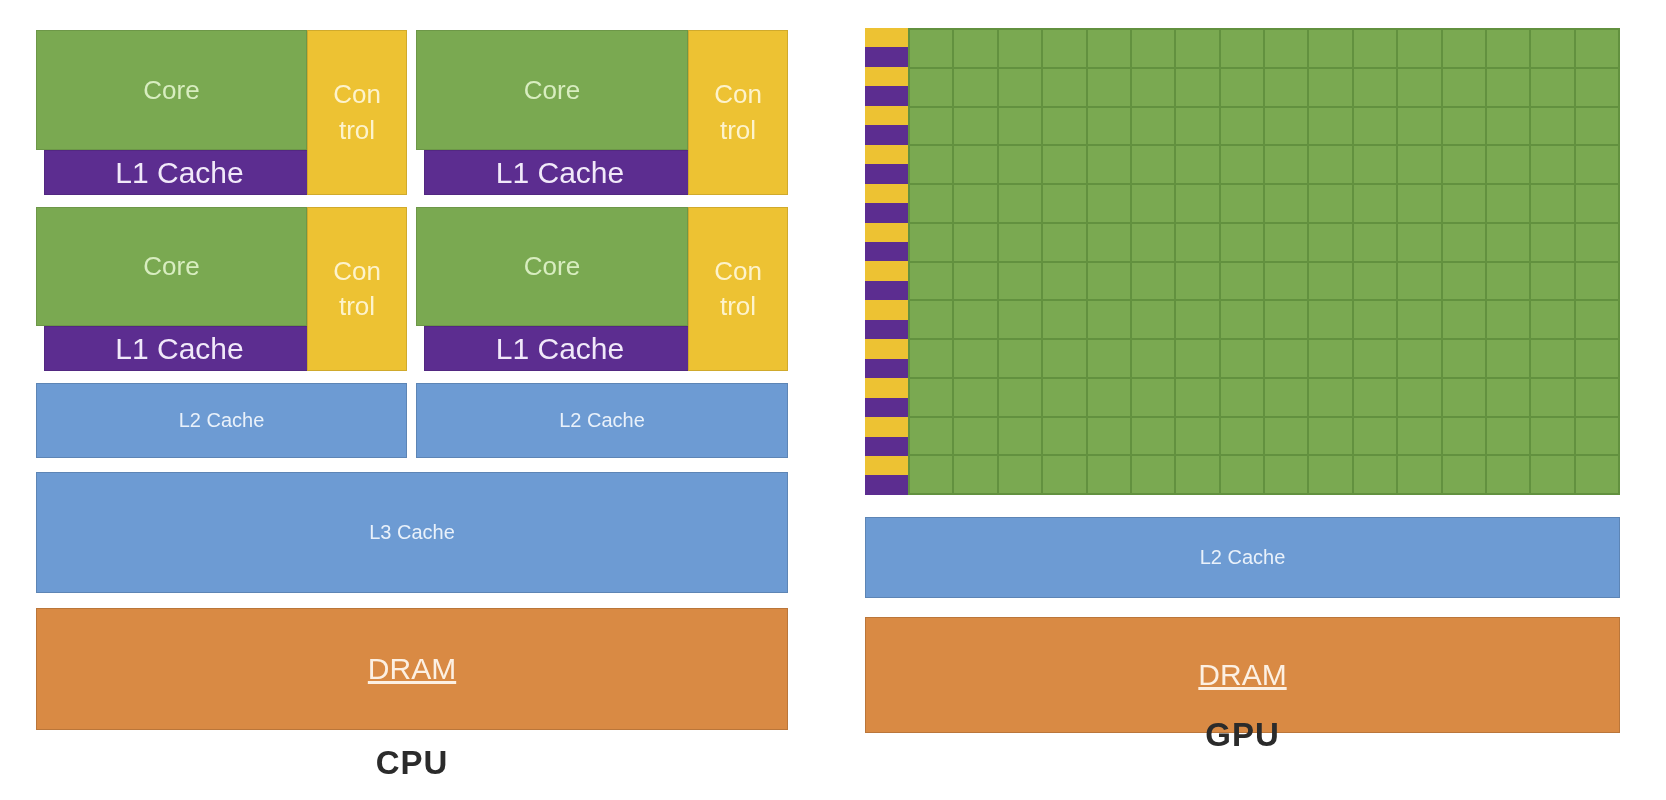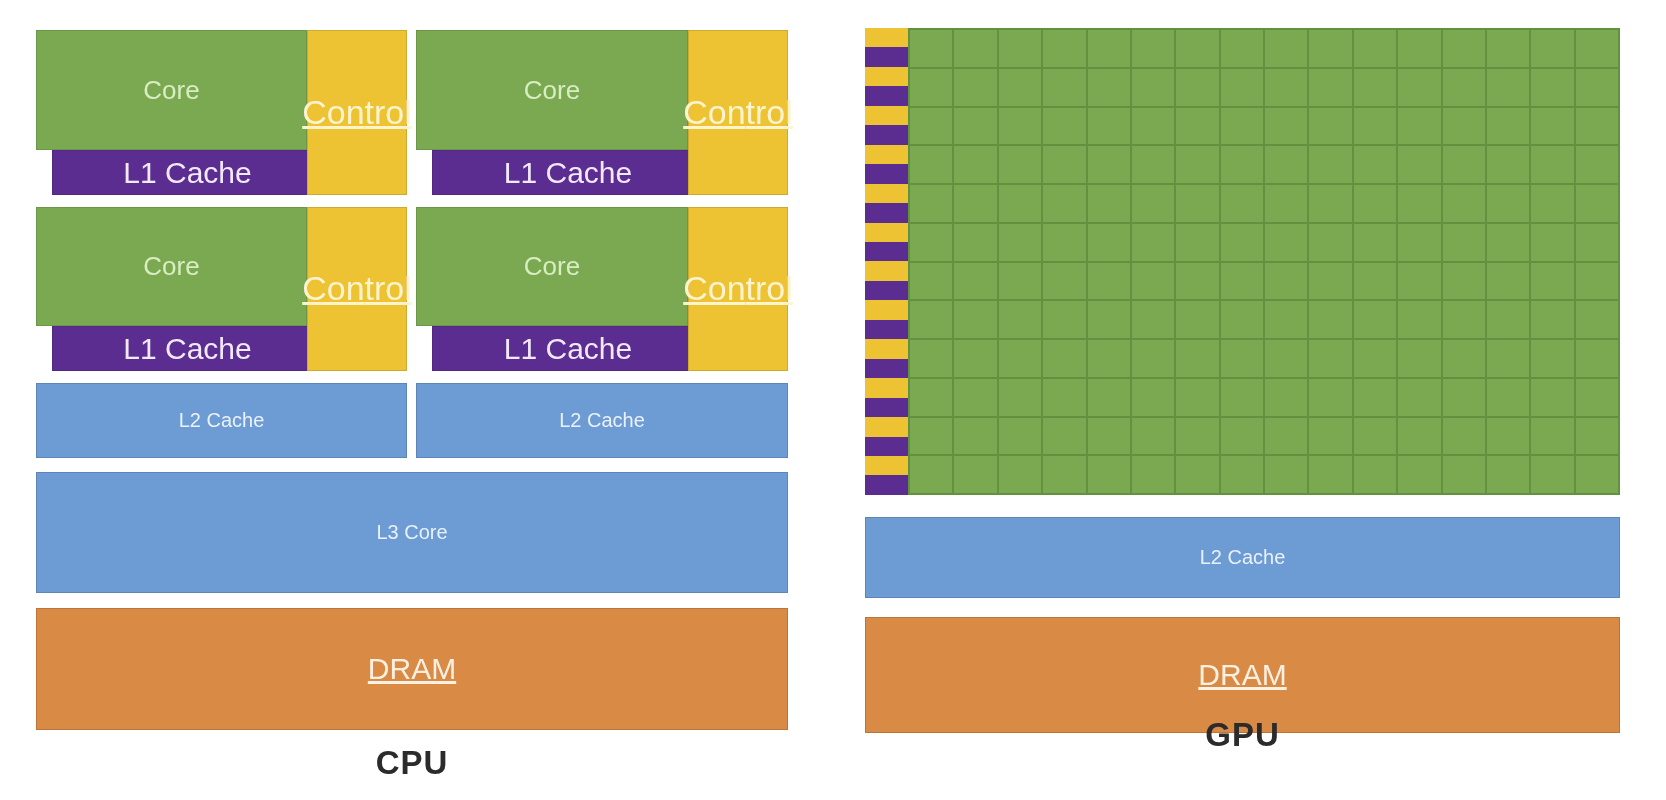--- a/index.html
+++ b/index.html
@@ -31,31 +31,30 @@
 
   
   .core-block{position:absolute;box-sizing:border-box;}
   .core-area{
     position:absolute;left:0;top:0;background:var(--green);
     display:flex;align-items:center;justify-content:center;
     color:var(--core-text);font-size:26px;
     box-shadow:inset 0 0 0 1px rgba(0,0,0,.10);
   }
   .l1-strip{
-    position:absolute;left:16px;background:var(--purple);
+    position:absolute;left:8px;background:var(--purple);
     display:flex;align-items:center;justify-content:center;
     color:var(--l1-text);font-size:30px;
     box-shadow:inset 0 0 0 1px rgba(0,0,0,.10);
   }
   .control-col{
     position:absolute;top:0;height:100%;background:var(--yellow);
-    display:flex;flex-direction:row;align-items:center;justify-content:center;
-    color:var(--control-text);font-size:34px;line-height:1.35;
+    display:flex;flex-direction:column;align-items:center;justify-content:center;
+    color:var(--control-text);font-size:26px;line-height:1.35;
     box-shadow:inset 0 0 0 1px rgba(0,0,0,.12);
-    text-decoration:underline;
   }
 
   
   .blue-box{background:var(--blue);color:var(--blue-text);font-size:20px;box-shadow:inset 0 0 0 1px rgba(0,0,0,.14);}
   .orange-box{background:var(--orange);color:var(--dram-text);font-size:30px;box-shadow:inset 0 0 0 1px rgba(0,0,0,.14);text-decoration:underline;}
 
   .section-label{
     color:var(--label-dark);font-size:33px;font-weight:600;
     text-align:center;letter-spacing:1px;
   }
@@ -115,21 +114,21 @@
       </div>
 
     <div class="abs box blue-box" style="left:36px;top:383px;width:371px;height:75px;">
       <span>L2 Cache</span>
     </div>
     <div class="abs box blue-box" style="left:416px;top:383px;width:372px;height:75px;">
       <span>L2 Cache</span>
     </div>
 
     <div class="abs box blue-box" style="left:36px;top:472px;width:752px;height:121px;">
-      <span>L3 Core</span>
+      <span>L3 Cache</span>
     </div>
 
     <div class="abs box orange-box" style="left:36px;top:608px;width:752px;height:122px;">
       <span>DRAM</span>
     </div>
 
     <div class="abs section-label" style="left:36px;top:744px;width:752px;">CPU</div>
   </div>
 
   <div class="abs" id="gpu-section" style="left:800px;top:0;width:866px;height:800px;">

